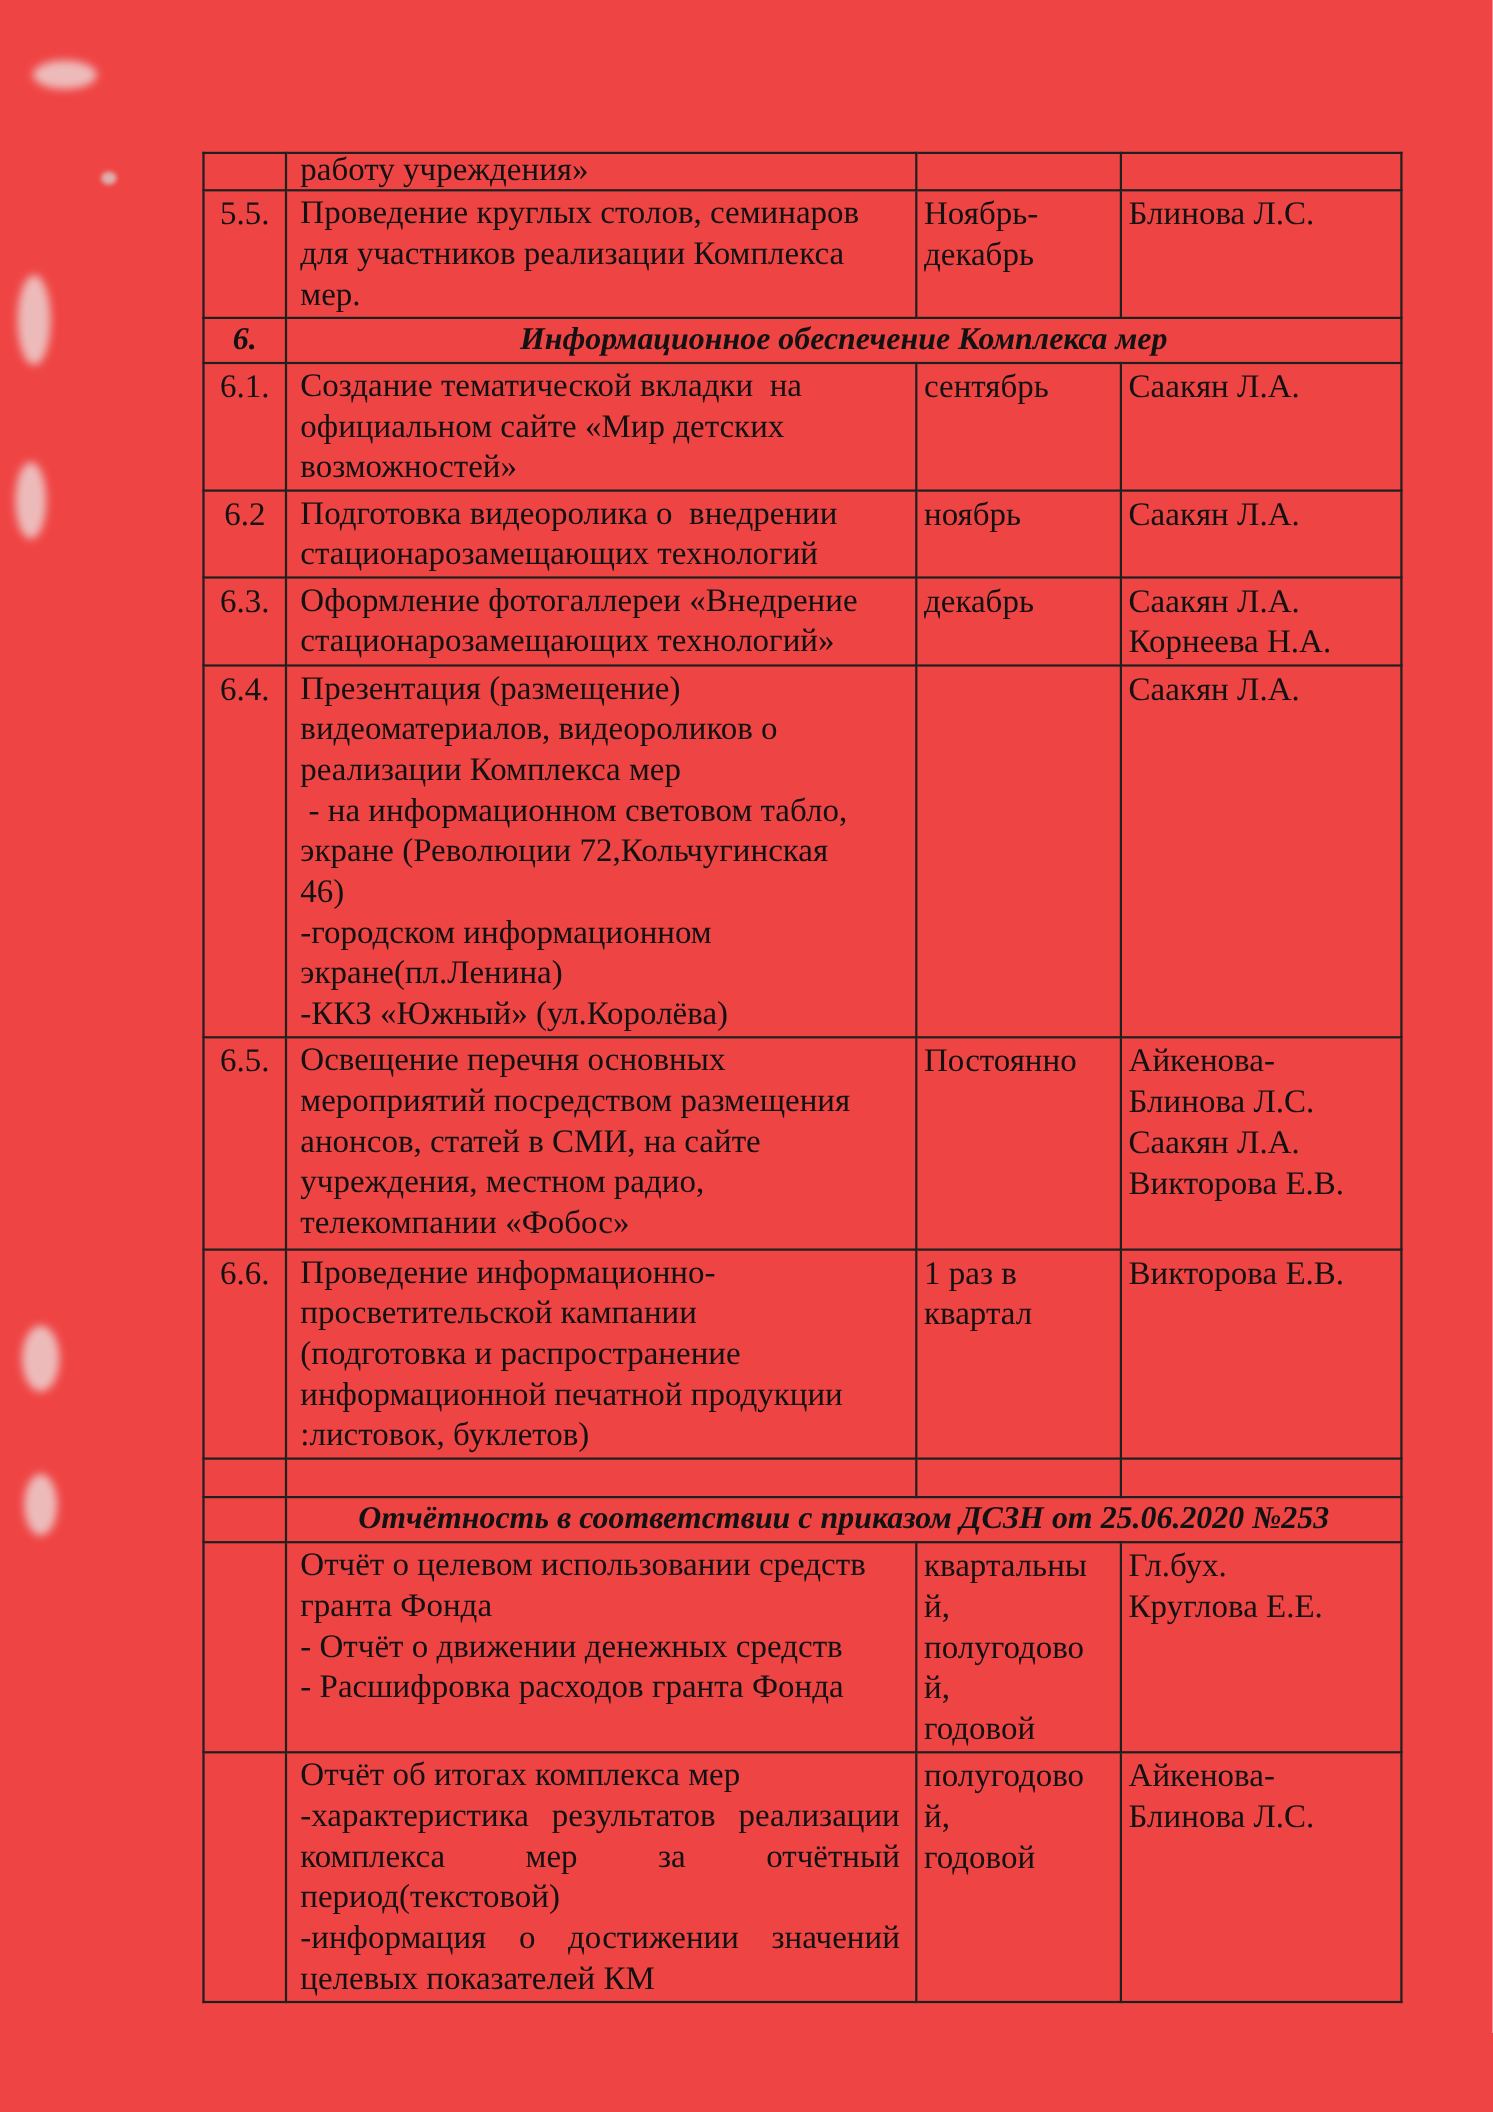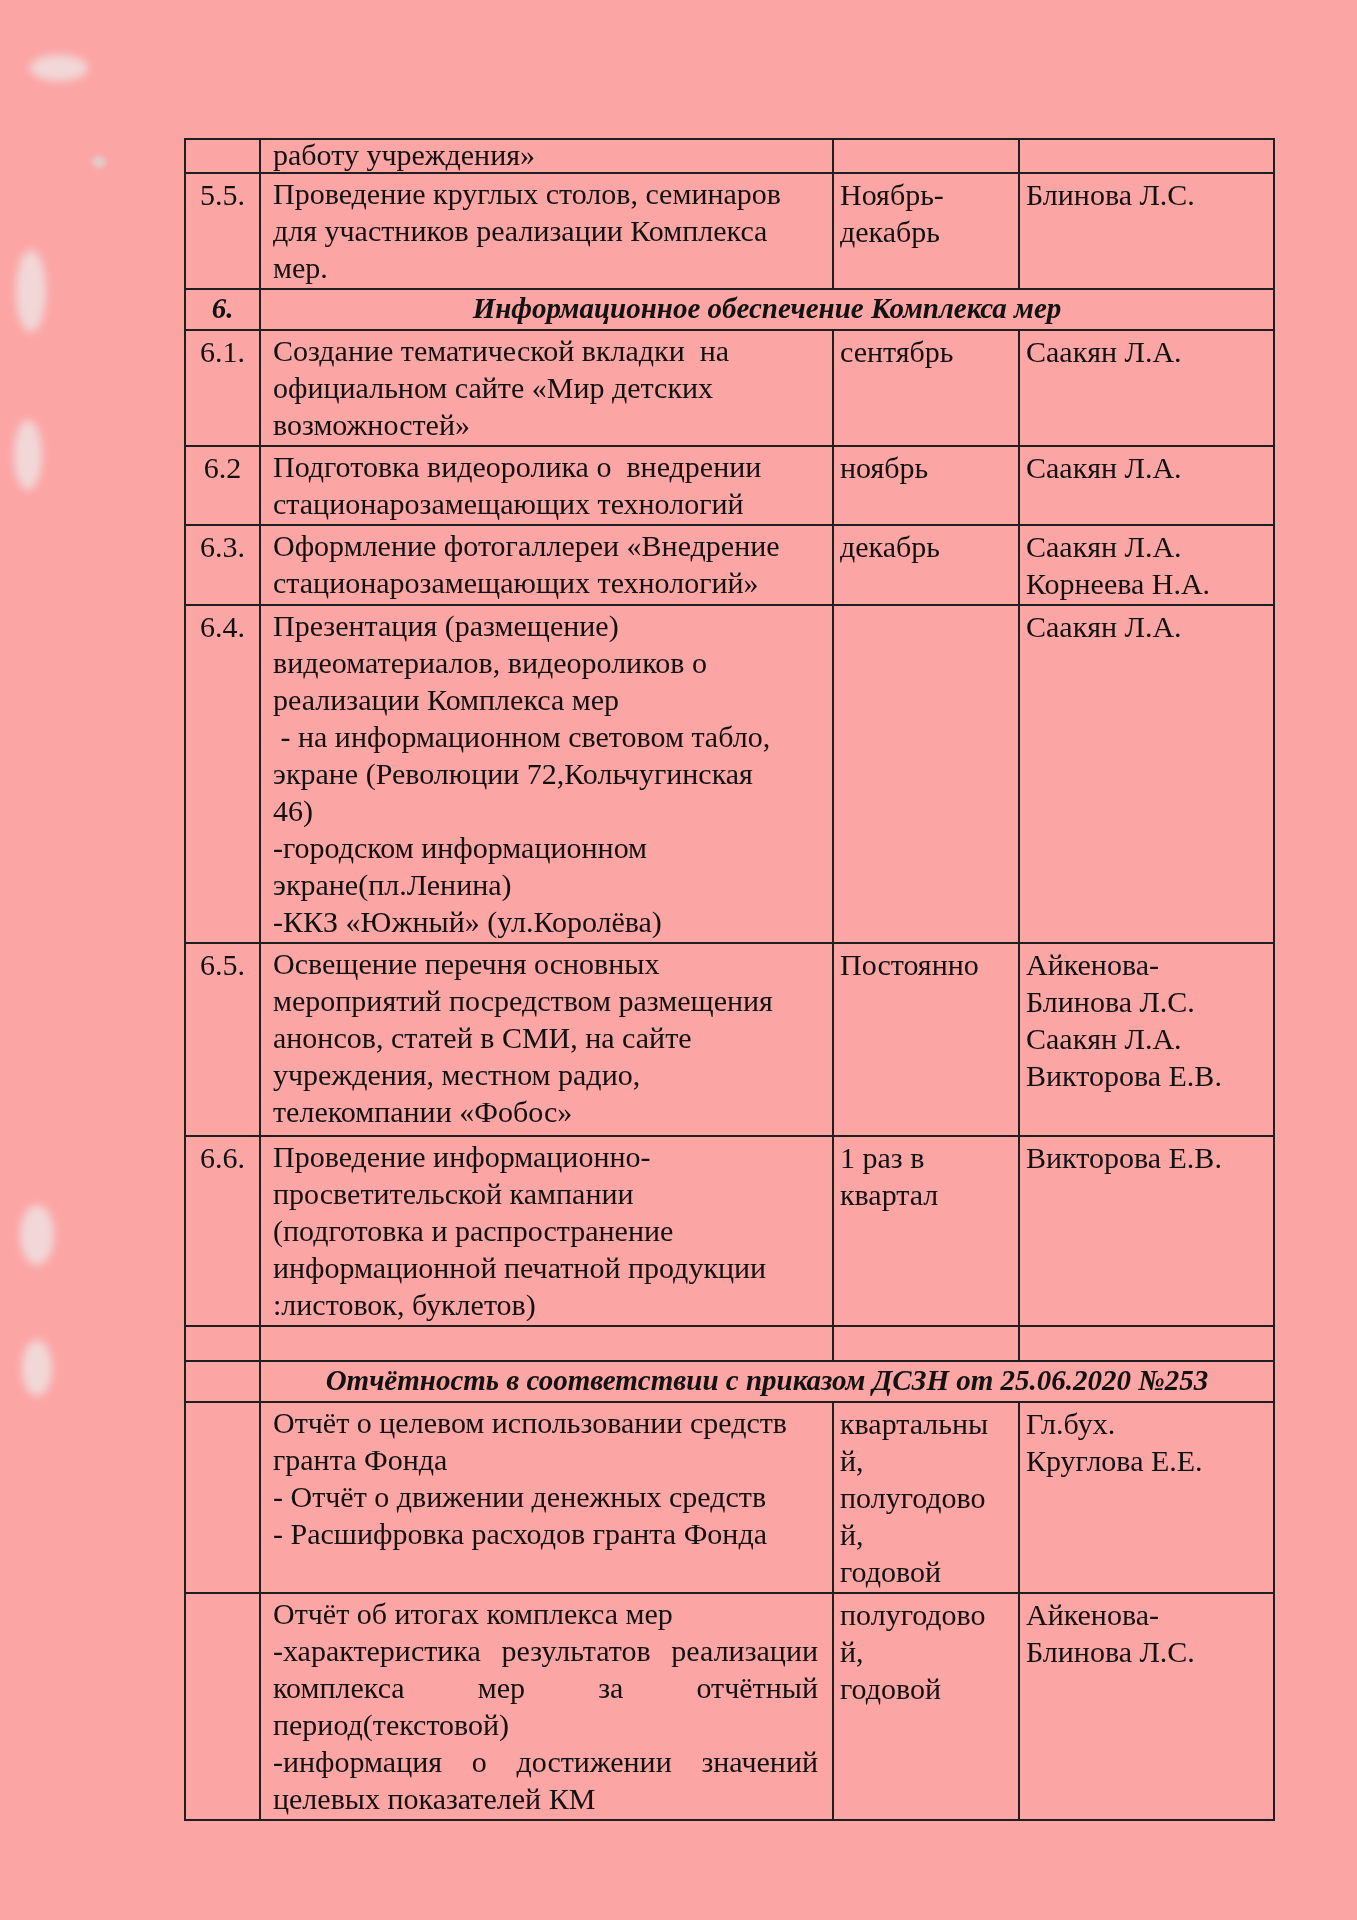--- a/index.html
+++ b/index.html
@@ -1,21 +1,21 @@
 <!DOCTYPE html>
 <html lang="ru"><head>
 <meta charset="utf-8">
 <style>
   * { box-sizing: border-box; }
   html, body { margin: 0; padding: 0; background: #e8e8e8; }
   .page {
     position: relative;
     width: 1357px;
     height: 1920px;
-    background: #fca5a5;
+    background: #ef4444;
     overflow: hidden;
     font-family: "Liberation Serif", "DejaVu Serif", serif;
     color: #121212;
   }
   
   .artifact {
     position: absolute;
     background: #ededed;
     border-radius: 50%;
     filter: blur(4px);

